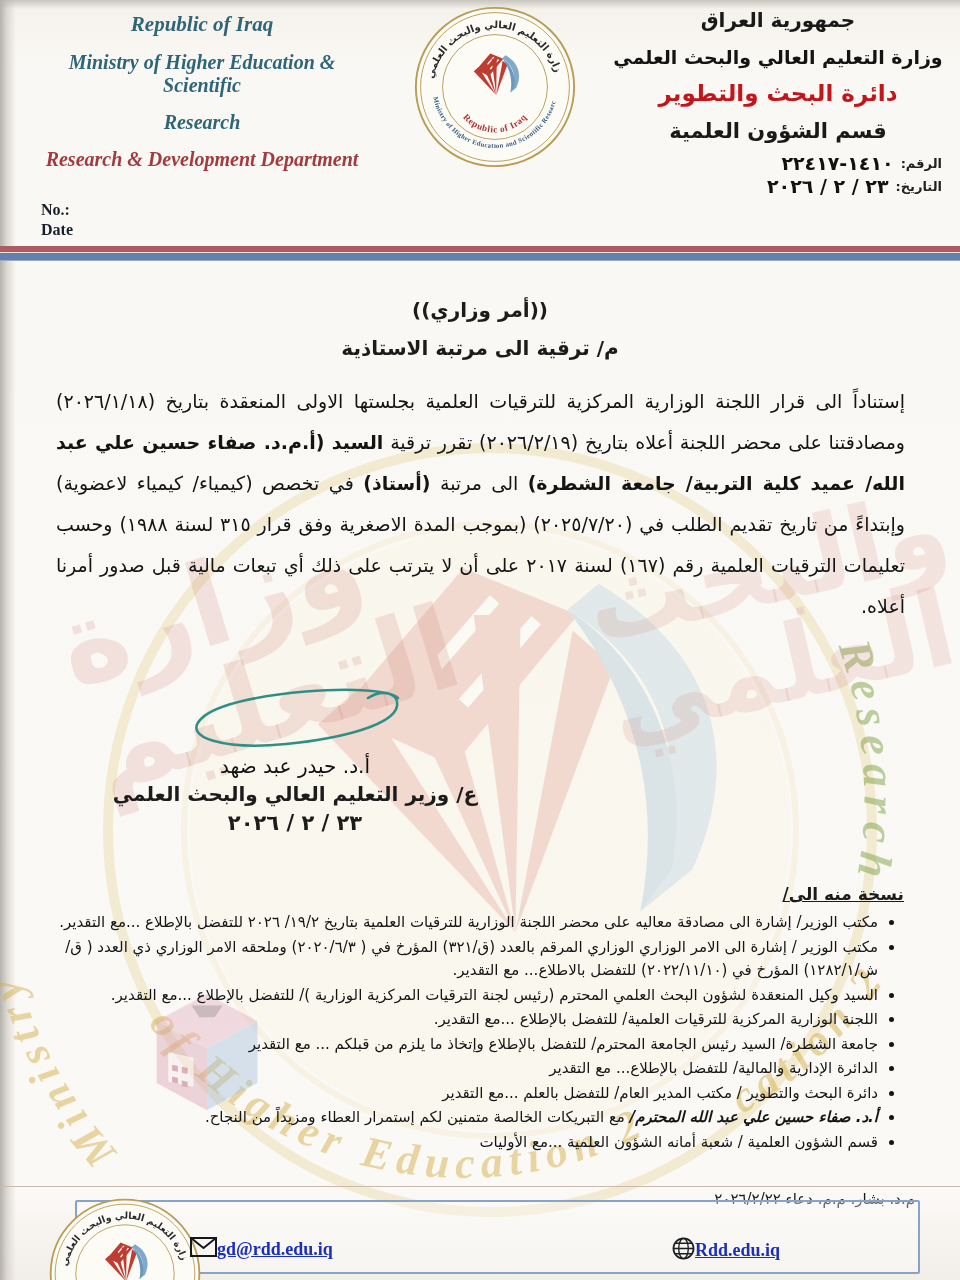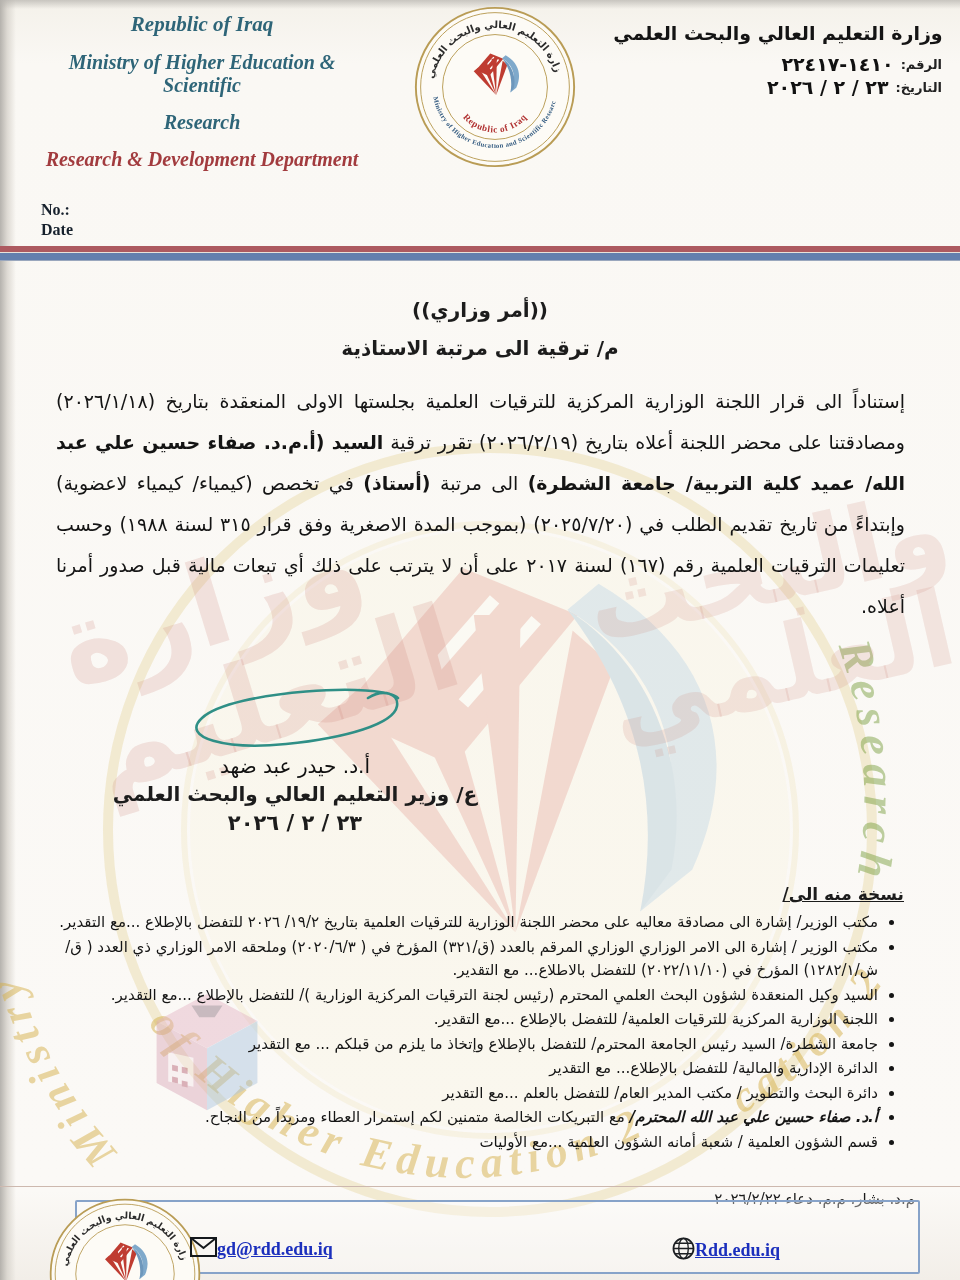--- a/index.html
+++ b/index.html
@@ -165,21 +165,24 @@
           <path d="M2,36 L13,-22 L21,-15 Z" fill="#bf3c31"></path>
           <path d="M12,-26 C32,-14 38,8 26,32 L36,24 C46,2 40,-18 18,-31 Z" fill="#7fa9cb"></path>
           <path d="M26,32 C30,12 26,-8 12,-26 C28,-16 36,4 32,24 Z" fill="#6d97bc"></path>
         </g>
         <text class="seal-ar"><textPath href="#tta" startOffset="50%" text-anchor="middle">وزارة التعليم العالي والبحث العلمي</textPath></text>
         <text class="seal-en"><textPath href="#tba" startOffset="50%" text-anchor="middle">Ministry of Higher Education and Scientific Research</textPath></text>
         <text class="seal-red"><textPath href="#tra" startOffset="50%" text-anchor="middle">Republic of Iraq</textPath></text>
       </svg></div>
 
   <div class="header-ar">
+    <div class="ar-l1">جمهورية العراق</div>
     <div class="ar-l2">وزارة التعليم العالي والبحث العلمي</div>
+    <div class="ar-l3">دائرة البحث والتطوير</div>
+    <div class="ar-l4">قسم الشؤون العلمية</div>
     <div class="meta">
       <div class="meta-row">
         <span class="meta-label">الرقم:</span>
         <span class="meta-value force-ltr">٢٢٤١٧-١٤١٠</span>
       </div>
       <div class="meta-row">
         <span class="meta-label">التاريخ:</span>
         <span class="meta-value">٢٣ / ٢ / ٢٠٢٦</span>
       </div>
     </div>

